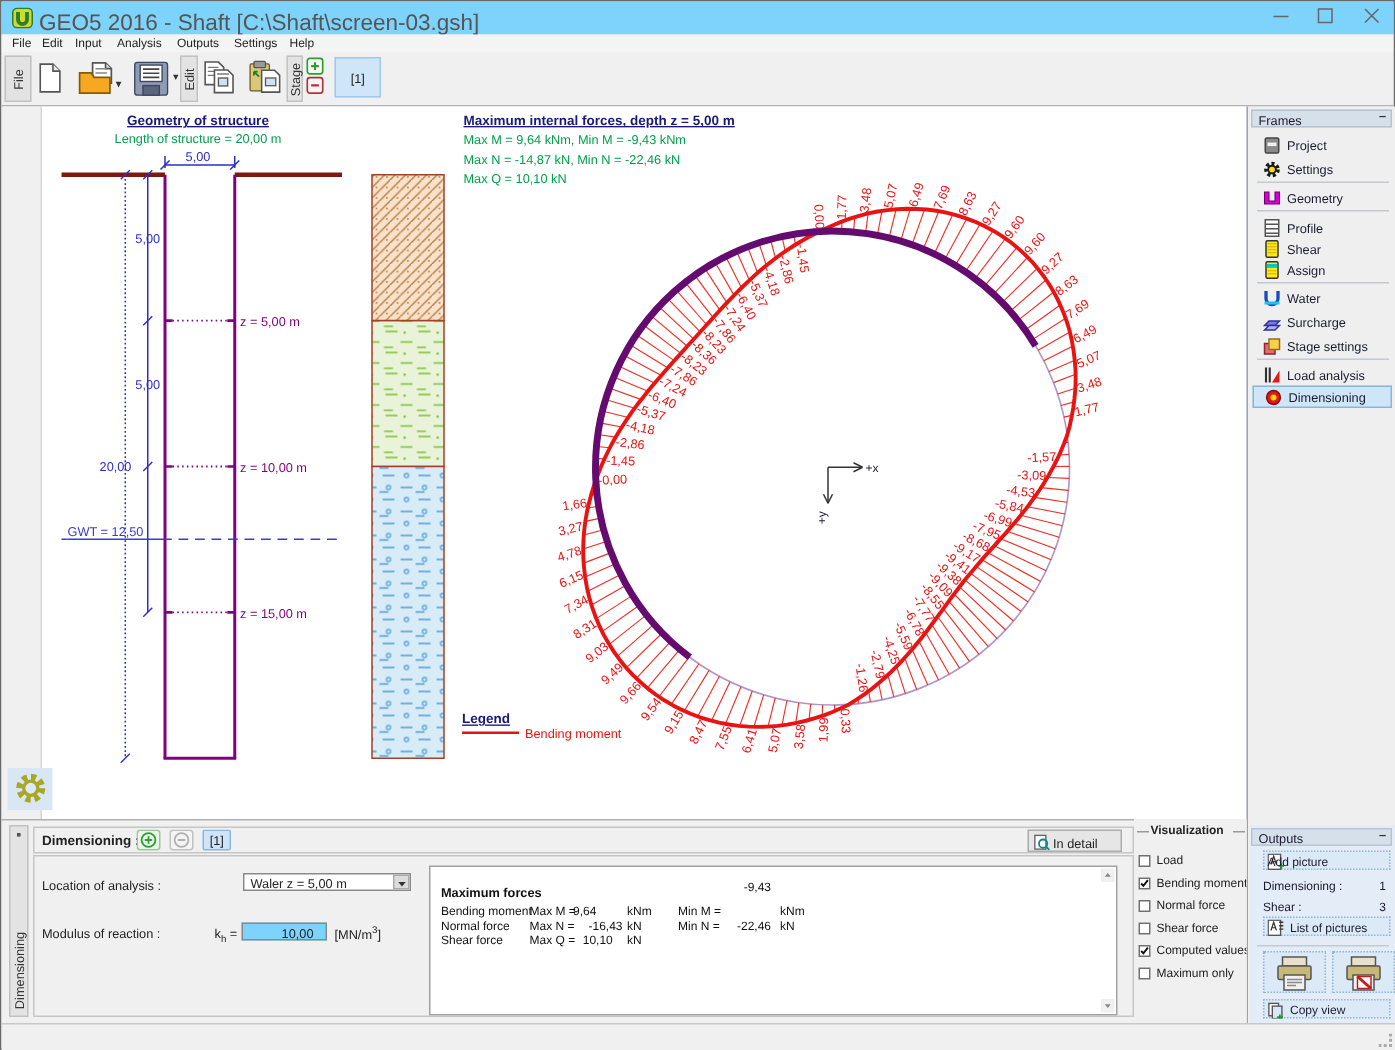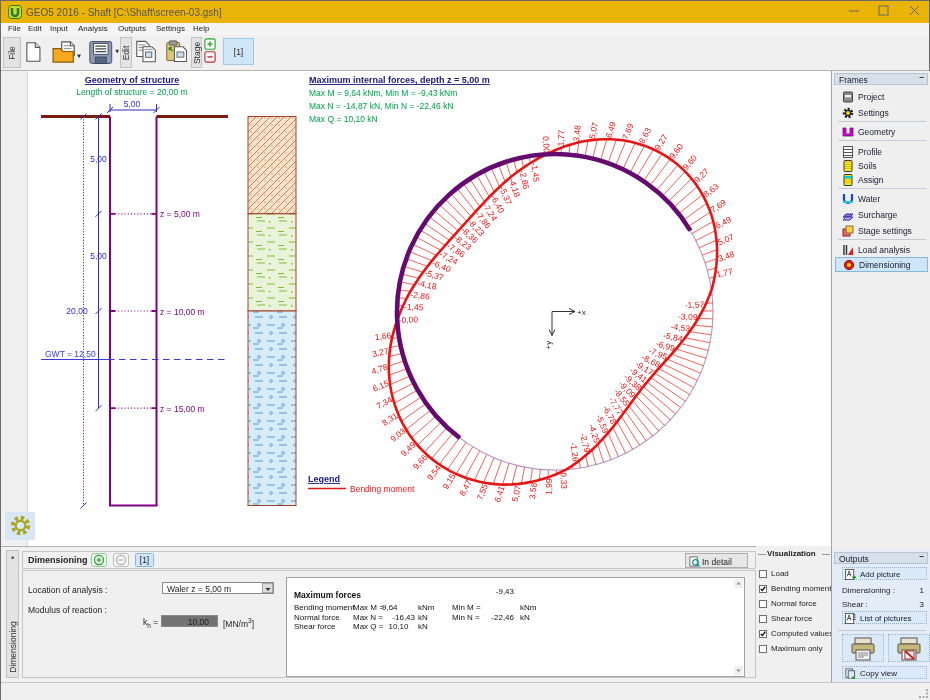--- a/index.html
+++ b/index.html
@@ -1,18 +1,18 @@
 <!DOCTYPE html>
 <html><head><meta charset="utf-8">
 <style>
 html,body{margin:0;padding:0}
 body{width:930px;height:700px;overflow:hidden;font-family:"Liberation Sans",sans-serif;position:relative;background:#f0f0f0}
 .abs{position:absolute}
 #app{position:absolute;left:0;top:0;width:930px;height:700px;border:1px solid #6a6a6a;box-sizing:border-box;background:#f0f0f0}
-#titlebar{position:absolute;left:0;top:0;width:100%;height:22px;background:#eab308;color:#555;font-size:10px}
+#titlebar{position:absolute;left:0;top:0;width:100%;height:22px;background:#7dd3fc;color:#555;font-size:15px}
 #menubar{position:absolute;left:0;top:22px;width:100%;height:12px;background:#f4f4f4;font-size:8px;color:#222}
 #menubar span{position:absolute;top:1px}
 #toolbar{position:absolute;left:0;top:34px;width:100%;height:36px;background:#f0f0f0;border-bottom:1px solid #b4b4b4;box-sizing:border-box}
 .vtab{position:absolute;background:#e3e3e3;border:1px solid #c2c2c2;box-sizing:border-box}
 .vtab span{position:absolute;left:50%;top:50%;transform:translate(-50%,-50%) rotate(-90deg);font-size:8.5px;color:#333;white-space:nowrap}
 .vtab .vtx{top:auto;bottom:30px;transform:translate(-50%,50%) rotate(-90deg)}
 .vtab .pin{top:6px;font-size:5px;color:#555;transform:translate(-50%,-50%)}
 #leftstrip{position:absolute;left:0;top:70px;width:27px;height:475px;background:#f0f0f0;border-right:1px solid #d8d8d8;box-sizing:border-box}
 #canvasbg{position:absolute;left:27px;top:70px;width:803px;height:475px;background:#fff}
 #sidebar{position:absolute;left:830px;top:70px;width:100px;height:630px;background:#efeff0;border-left:1px solid #9aa4ae;box-sizing:border-box}
@@ -423,21 +423,21 @@
             <rect x="1.5" y="0.5" width="9" height="11" fill="#fff" stroke="#555"></rect>
             <path d="M1.5 3.5 h9 M1.5 6.5 h9 M1.5 9.5 h9" stroke="#555"></path>
           </svg></span>
         <span class="tx">Profile</span>
       </div>
       <div class="fitem" style="top:88px">
         <span class="ic"><svg viewBox="0 0 12 12" width="12" height="12">
             <rect x="2" y="0.5" width="8" height="11" rx="1" fill="#ffe818" stroke="#333"></rect>
             <path d="M3 2.5 h6 M3 4.5 h6 M3 6.5 h6 M3 8.5 h6" stroke="#c8b000" stroke-width="0.7"></path>
           </svg></span>
-        <span class="tx">Soils</span>
+        <span class="tx">Shear</span>
       </div>
       <div class="fitem" style="top:102px">
         <span class="ic"><svg viewBox="0 0 12 12" width="12" height="12">
             <rect x="2" y="0.5" width="8" height="11" rx="1" fill="#ffe818" stroke="#333"></rect>
             <rect x="2.5" y="2" width="7" height="2.6" fill="#00c8c8"></rect>
             <path d="M3 6.5 h6 M3 8.5 h6" stroke="#c8b000" stroke-width="0.7"></path>
           </svg></span>
         <span class="tx">Assign</span>
       </div>
       <div class="fsep" style="top:117px"></div>
@@ -478,21 +478,21 @@
         <span class="tx">Dimensioning</span>
       </div>
       <div class="abs" style="left:1px;top:479px;width:98px;height:134px;background:#e4edf7"></div>
       <div class="panelhdr" style="top:481px">Outputs<span class="mm">–</span></div>
       <div class="obtn" style="top:496px;height:13px;width:85px;left:10px">
         <svg style="position:absolute;left:2px;top:1px" viewBox="0 0 12 12" width="11" height="11">
           <rect x="0.5" y="0.5" width="9" height="11" fill="#fff" stroke="#555"></rect>
           <path d="M2.5 8 L4.5 2 L6.5 8 M3.2 6 h2.6" stroke="#333" fill="none" stroke-width="0.9"></path>
           <path d="M8 9 h4 M10 7 v4" stroke="#1a9a1a" stroke-width="1.4"></path>
         </svg>
-        <span style="position:absolute;left:17px;top:2px">Add picture</span>
+        <span style="position:absolute;left:2px;top:2px">Add picture</span>
       </div>
       <div class="cbl" style="left:10px;top:515px;color:#1a1a2e">Dimensioning :</div>
       <div class="cbl" style="right:7px;top:515px;color:#1a1a2e">1</div>
       <div class="cbl" style="left:10px;top:529px;color:#1a1a2e">Shear :</div>
       <div class="cbl" style="right:7px;top:529px;color:#1a1a2e">3</div>
       <div class="obtn" style="top:540px;height:13px;width:85px;left:10px">
         <svg style="position:absolute;left:2px;top:1px" viewBox="0 0 12 12" width="11" height="11">
           <rect x="0.5" y="0.5" width="9" height="11" fill="#fff" stroke="#555"></rect>
           <path d="M2.5 8 L4.5 2 L6.5 8 M3.2 6 h2.6" stroke="#333" fill="none" stroke-width="0.9"></path>
           <path d="M8.5 2 h3 M8.5 4.5 h3 M8.5 7 h3" stroke="#333" stroke-width="1"></path>
@@ -556,23 +556,23 @@
         <div class="abs" style="left:21px;top:23px;width:734px;height:108px;background:#f0f0f0;border:1px solid #c6c6c6;box-sizing:border-box"></div>
         <div class="abs" style="left:27px;top:38px;font-size:8.5px;color:#222">Location of analysis :</div>
         <div class="abs" style="left:161px;top:35px;width:112px;height:12px;background:#fff;border:1px solid #8a8a8a;box-sizing:border-box">
 <span style="position:absolute;left:4px;top:1px;font-size:8.5px;color:#222">Waler z = 5,00 m</span>
 <span style="position:absolute;right:0px;top:0px;width:11px;height:10px;background:#dcdcdc;border:1px solid #aaa;box-sizing:border-box">
             <svg viewBox="0 0 10 10" width="10" height="10" style="position:absolute;left:0;top:0">
               <path d="M2.5 4 h5 l-2.5 3 z" fill="#333"></path>
             </svg>
           </span>
         </div>
-        <div class="abs" style="left:27px;top:58px;font-size:8.5px;color:#222">Modulus of reaction :</div>
+        <div class="abs" style="left:27px;top:70px;font-size:8.5px;color:#222">Modulus of reaction :</div>
         <div class="abs" style="left:142px;top:70px;font-size:8.5px;color:#222">k<sub style="font-size:6.5px">h</sub> =</div>
-        <div class="abs" style="left:160px;top:68px;width:57px;height:12px;background:#737373;border:1px solid #8a8a8a;box-sizing:border-box">
+        <div class="abs" style="left:160px;top:68px;width:57px;height:12px;background:#7dd3fc;border:1px solid #8a8a8a;box-sizing:border-box">
           <span style="position:absolute;right:8px;top:1px;font-size:8.5px;color:#222">10,00</span>
         </div>
         <div class="abs" style="left:222px;top:70px;font-size:8.5px;color:#222">[MN/m<sup style="font-size:6.5px">3</sup>]</div>
         <div class="abs" style="left:285px;top:30px;width:459px;height:100px;background:#fff;border:1px solid #a0a0a0;box-sizing:border-box;font-size:8px;color:#111">
 <div class="abs" style="left:7px;top:12px;font-weight:bold;font-size:8.5px">Maximum forces</div>
 <div class="abs" style="left:7px;top:25px">Bending moment</div>
           <div class="abs" style="left:66px;top:25px">Max M  =</div>
           <div class="abs" style="left:95px;top:25px;width:33px;text-align:left">9,64</div>
           <div class="abs" style="left:131px;top:25px">kNm</div>
           <div class="abs" style="left:165px;top:25px">Min M  =</div>

